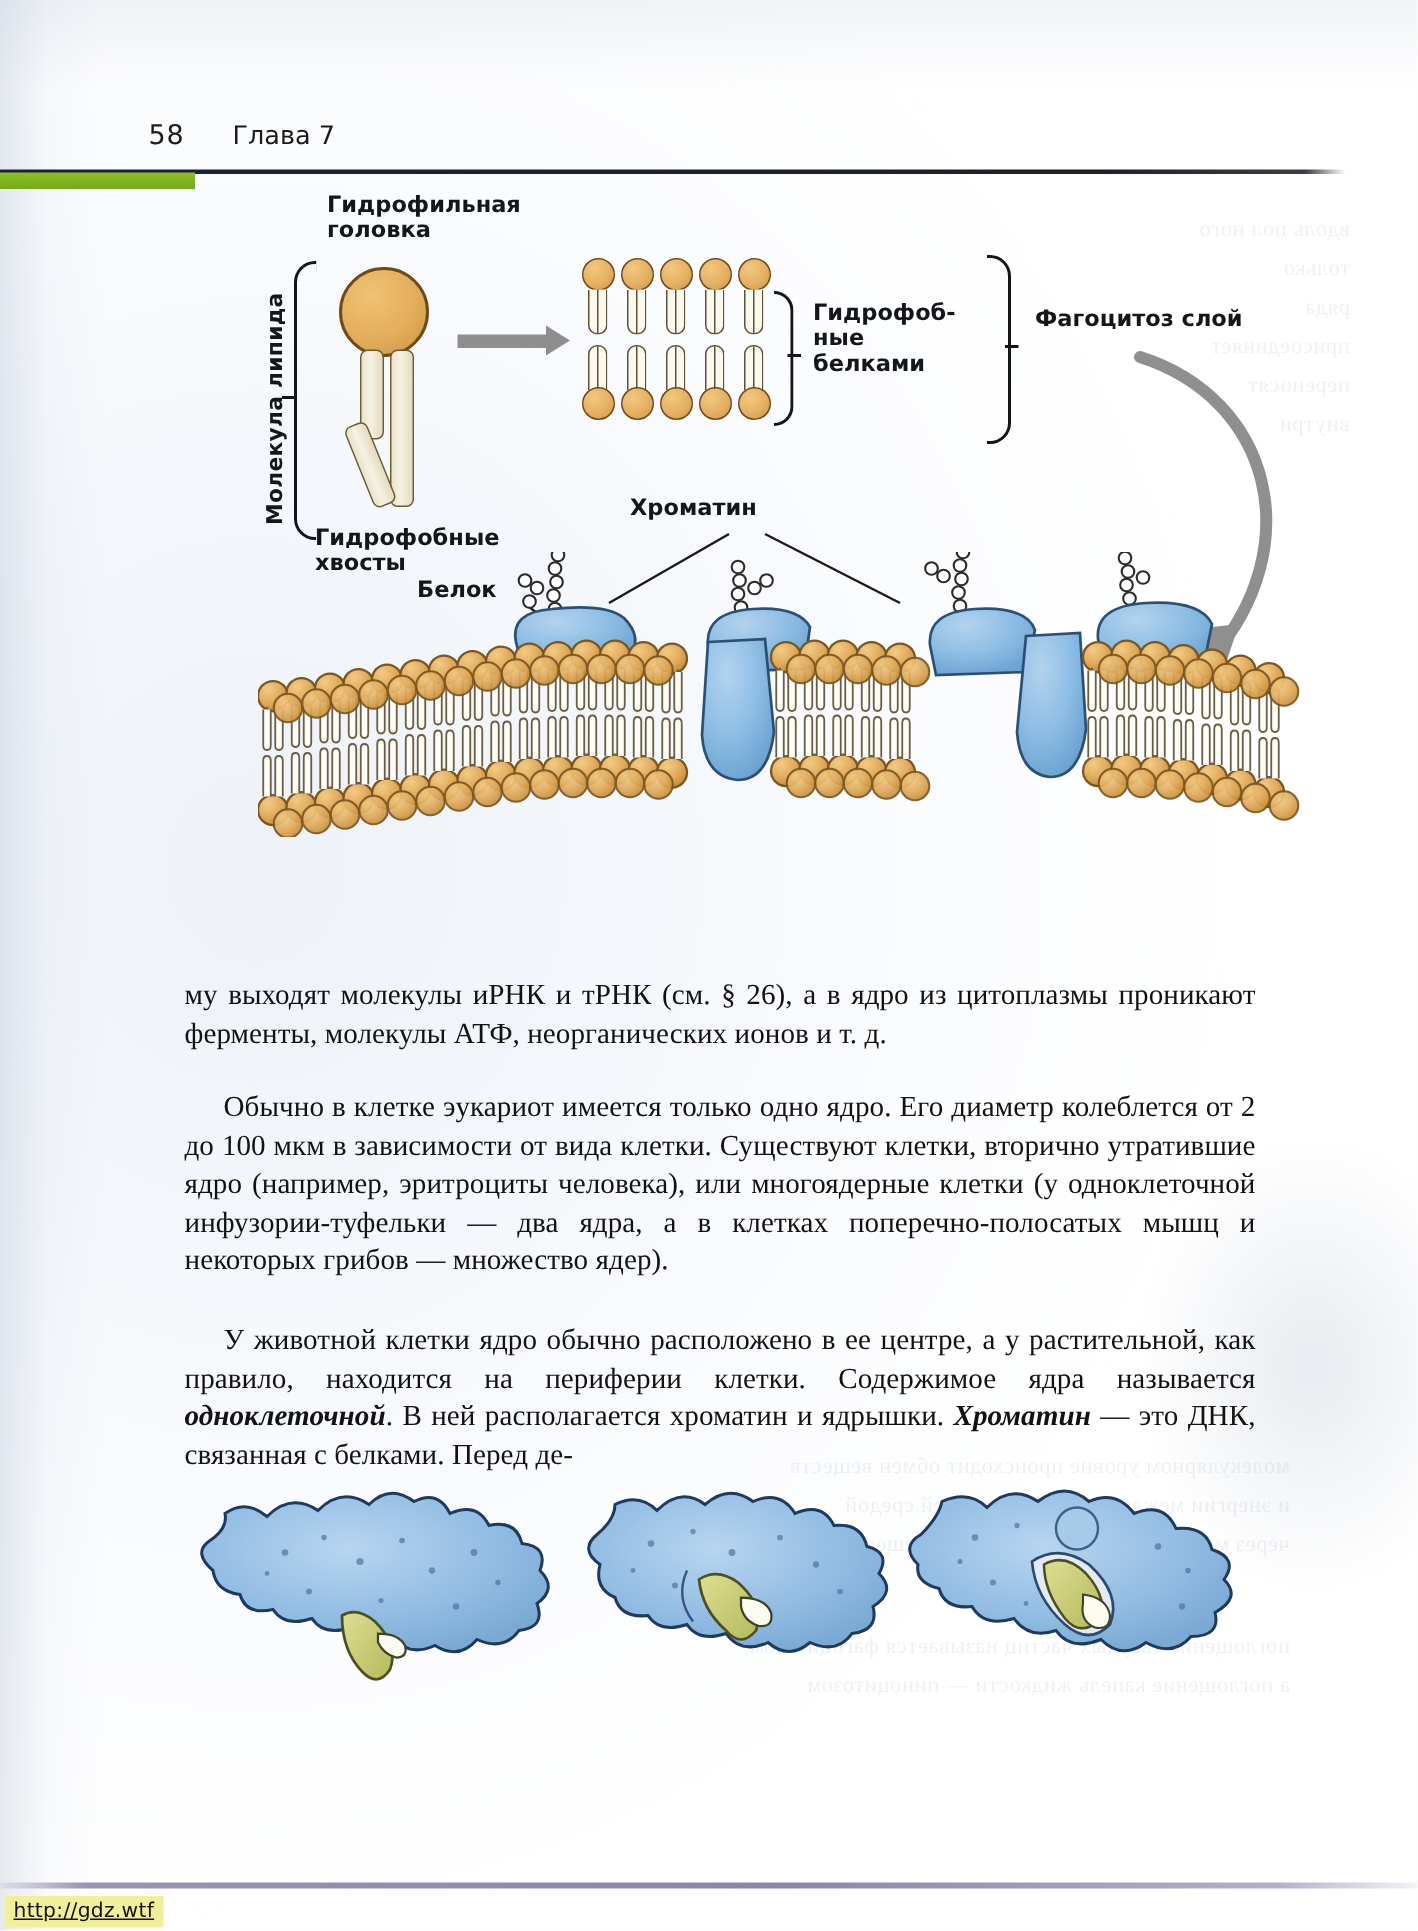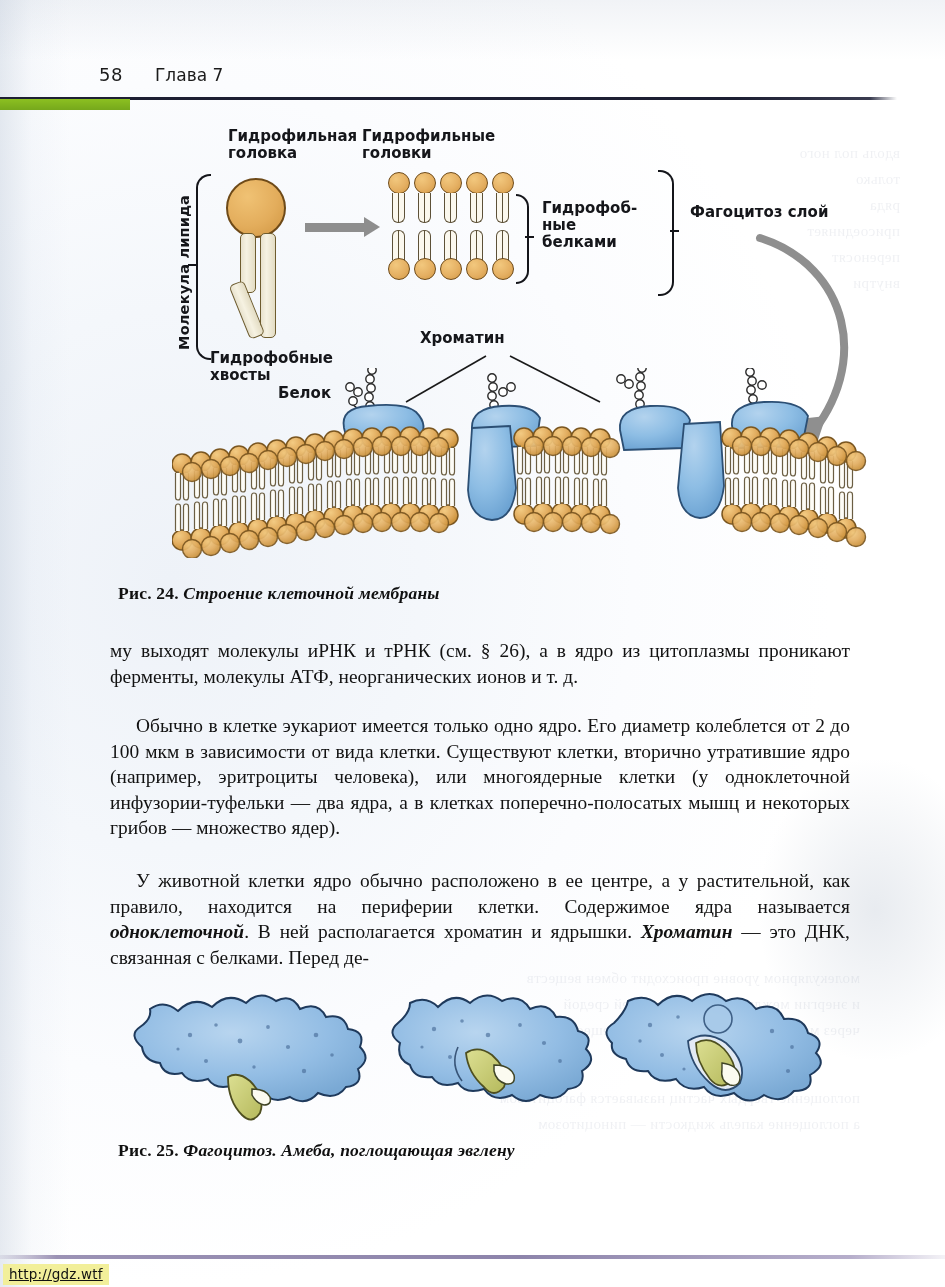--- a/index.html
+++ b/index.html
@@ -47,21 +47,21 @@
   .scan-smudge {
     position: absolute;
     pointer-events: none;
     background: radial-gradient(ellipse at center, rgba(150,165,185,0.22) 0%, rgba(255,255,255,0) 72%);
   }
 
   
   .header {
     position: absolute;
     left: 0; right: 0;
-    top: 64px;
+    top: 80px;
     height: 40px;
     padding-left: 36px;
   }
   .page-number {
     position: absolute;
     left: 99px;
     top: 0px;
     font-family: "DejaVu Sans", sans-serif;
     font-size: 18px;
     color: #1b1b1b;
@@ -224,21 +224,21 @@
     position: absolute;
     left: 110px;
     width: 740px;
     font-family: "Liberation Serif", serif;
     font-size: 19.4px;
     line-height: 25.6px;
     color: #121212;
     text-align: justify;
     letter-spacing: 0.05px;
   }
-  .body-text p { margin: 0; }
+  .body-text p { margin: 13px; }
   .body-text p.indent { text-indent: 26px; }
   .term { font-style: italic; font-weight: 700; }
 
   
   .fig25 { position: absolute; left: 120px; top: 985px; width: 760px; height: 150px; }
 
   
   .footer-rule {
     position: absolute;
     left: 0; right: 0;
@@ -282,24 +282,22 @@
 
   <div class="header">
     <div class="page-number">58</div>
     <div class="chapter-label">Глава 7</div>
     <div class="header-rule"></div>
     <div class="header-green"></div>
   </div>
 
   <div class="fig24">
 
-    <div class="lbl" style="left:108px;top:0px;width:160px;margin-left:10px;">Гидрофильная
+    <div class="lbl" style="left:108px;top:0px;width:160px;">Гидрофильная
 головка</div>
-    <div class="lbl" style="left:252px;top:0px;width:160px;">Гидрофильные
-головки</div>
 
     <div class="vlabel" style="left:66px;top:52px;height:170px;">Молекула липида</div>
     <div class="brace" style="left:86px;top:46px;width:13px;height:182px;"></div>
     <div class="brace-tick" style="left:78px;top:136px;"></div>
 
     <div class="lipid-head" style="left:116px;top:50px;width:60px;height:60px;"></div>
     <div class="tail" style="left:130px;top:105px;width:16px;height:60px;"></div>
     <div class="tail" style="left:150px;top:105px;width:16px;height:105px;"></div>
     <div class="tail" style="left:118px;top:155px;width:16px;height:58px;transform:rotate(-22deg);transform-origin:top center;"></div>
 
@@ -576,24 +574,20 @@
         <circle cx="608" cy="155" r="9.5" fill="url(#headGrad)" stroke="#7a5620" stroke-width="1.4"></circle>
         <circle cx="627" cy="157" r="9.5" fill="url(#headGrad)" stroke="#7a5620" stroke-width="1.4"></circle>
         <circle cx="646" cy="160" r="9.5" fill="url(#headGrad)" stroke="#7a5620" stroke-width="1.4"></circle>
         <circle cx="665" cy="164" r="9.5" fill="url(#headGrad)" stroke="#7a5620" stroke-width="1.4"></circle>
         <circle cx="684" cy="169" r="9.5" fill="url(#headGrad)" stroke="#7a5620" stroke-width="1.4"></circle>
       </g>
     </svg>
 
   </div>
 
-  <div class="fig-caption" style="left:118px;top:583px;">
-    <span class="cap-num">Рис. 24.</span>
-    <span class="cap-txt">Строение клеточной мембраны</span>
-  </div>
 
   <div class="body-text" style="top:638px;">
     <p>му выходят молекулы иРНК и тРНК (см. § 26), а в ядро из цитоплазмы проникают ферменты, молекулы АТФ, неорганических ионов и т. д.</p>
   </div>
 
   <div class="body-text" style="top:713px;">
     <p class="indent">Обычно в клетке эукариот имеется только одно ядро. Его диаметр колеблется от 2 до 100 мкм в зависимости от вида клетки. Существуют клетки, вторично утратившие ядро (например, эритроциты человека), или многоядерные клетки (у одноклеточной инфузории-туфельки — два ядра, а в клетках поперечно-полосатых мышц и некоторых грибов — множество ядер).</p>
   </div>
 
   <div class="body-text" style="top:868px;">
@@ -687,21 +681,17 @@
 
         <path d="M 96 56 Q 114 44 134 58 Q 156 78 148 98 Q 134 112 118 98
                  Q 98 80 96 56 Z" fill="#e3eaf4" stroke="#2c4a6e" stroke-width="1.8"></path>
         <path d="M 104 58 Q 118 50 132 64 Q 148 82 140 96 Q 128 106 118 94
                  Q 104 76 104 58 Z" fill="url(#eugGrad)" stroke="#4e4f20" stroke-width="1.7"></path>
         <path d="M 130 78 Q 146 80 148 92 Q 148 102 138 100 Q 128 96 130 84 Z" fill="#fbfbf0" stroke="#3f4426" stroke-width="1.4"></path>
       </g>
     </svg>
   </div>
 
-  <div class="fig-caption" style="left:118px;top:1140px;">
-    <span class="cap-num">Рис. 25.</span>
-    <span class="cap-txt">Фагоцитоз. Амеба, поглощающая эвглену</span>
-  </div>
 
   <div class="footer-rule"></div>
   <a class="footer-url" href="#">http://gdz.wtf</a>
 
 </div>
 
 </body></html>

